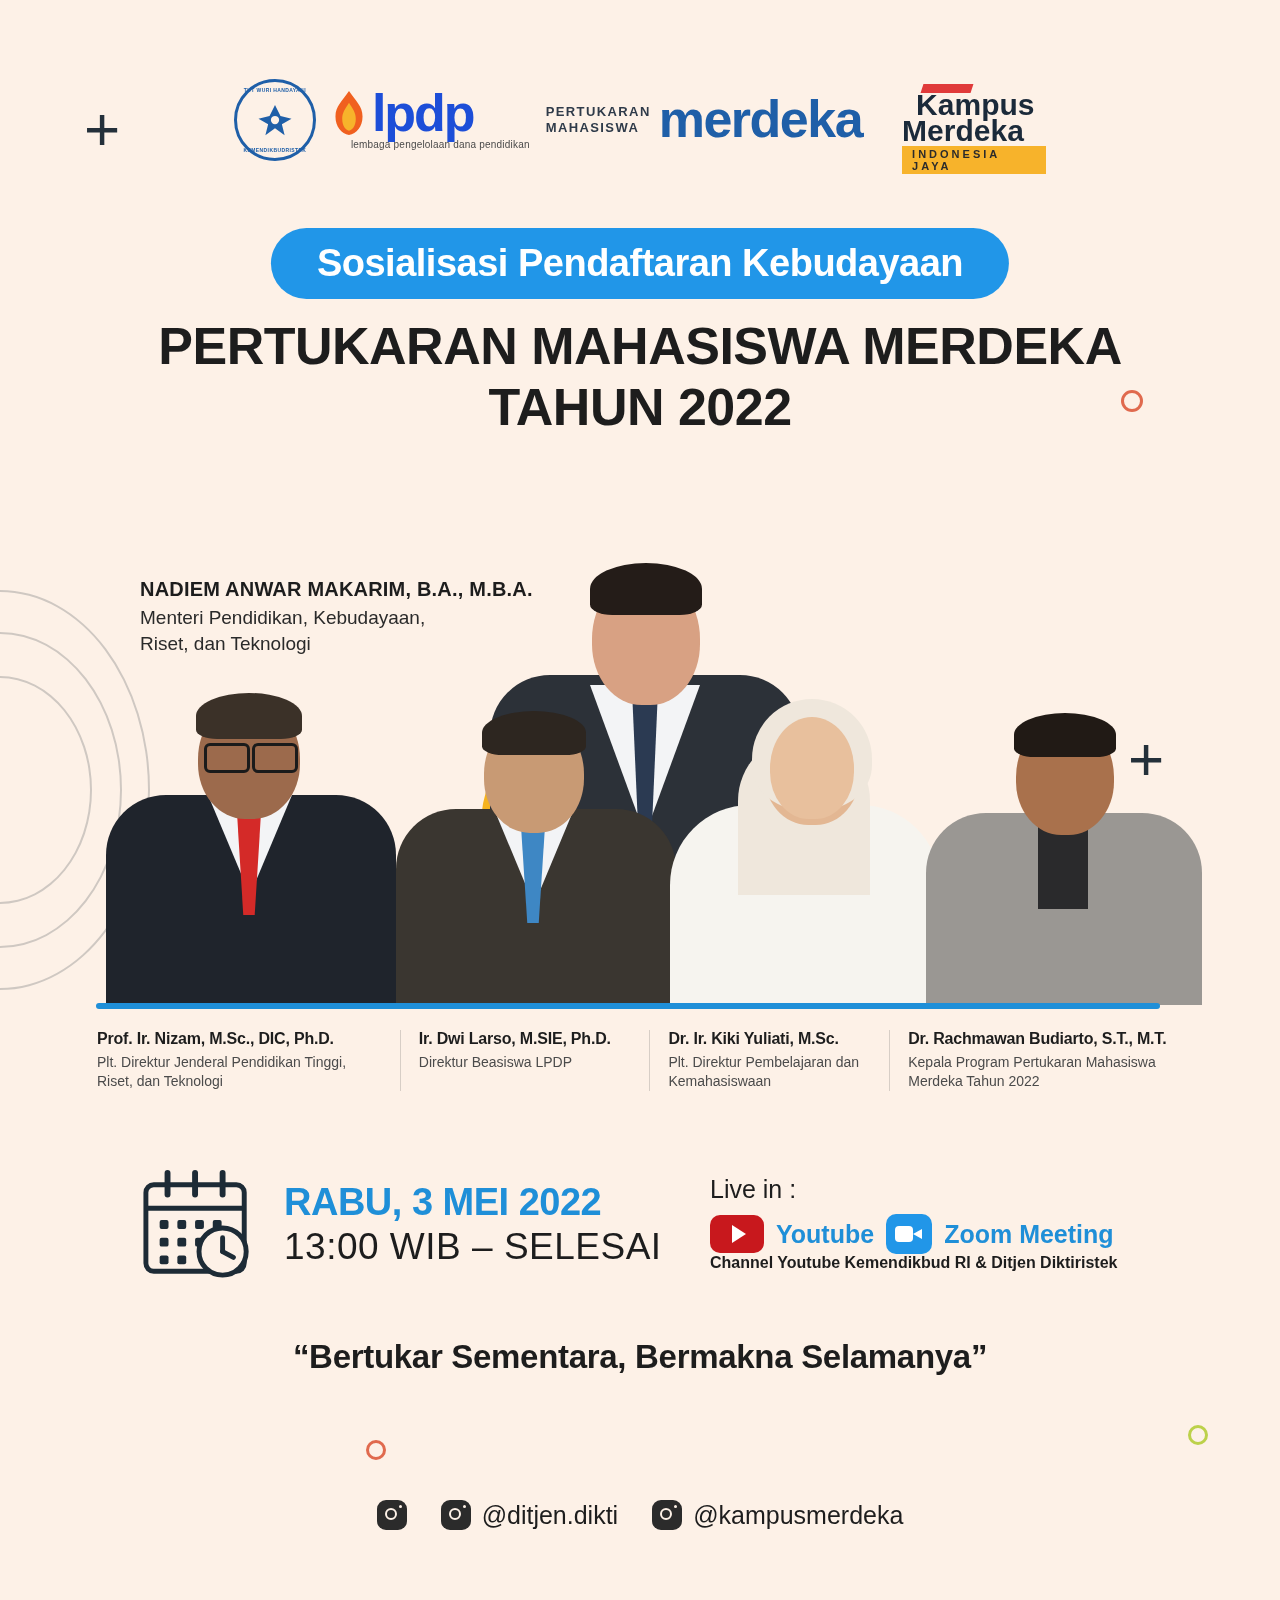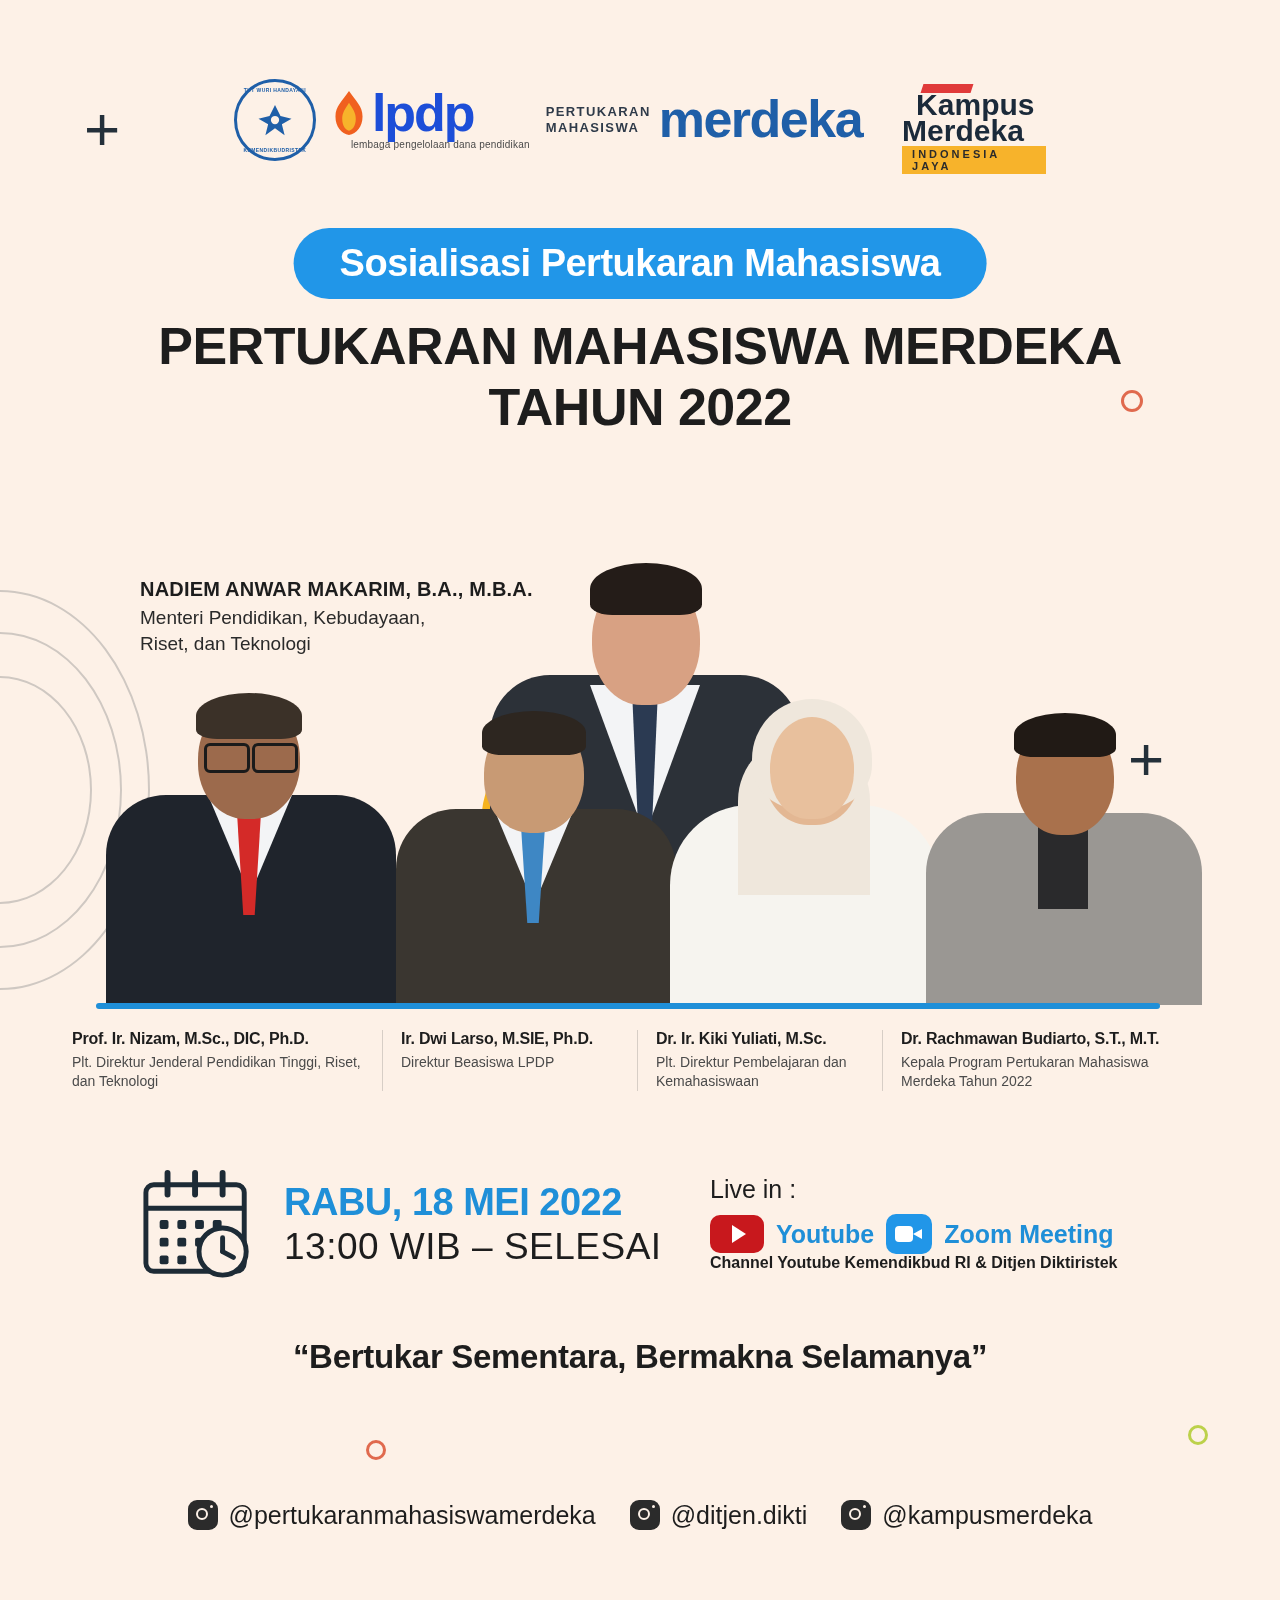--- a/index.html
+++ b/index.html
@@ -266,21 +266,21 @@
     top: 1030px;
     width: 1140px;
     display: flex;
   }
   .caption {
     padding-right: 18px;
     padding-left: 18px;
     box-sizing: border-box;
     border-left: 1px solid #d7cec6;
   }
-  .caption:first-child { border-left: none; padding-left: 0; }
+  .caption:first-child { border-left: none; padding-left: 0; margin-left: 25px; }
   .caption .c-name {
     font-size: 16px;
     font-weight: bold;
     color: #1d1d1d;
     letter-spacing: -.2px;
     white-space: nowrap;
   }
   .caption .c-role {
     font-size: 14px;
     color: #4b4b4b;
@@ -480,21 +480,21 @@
     </div>
 
     <div class="logo-km">
       <div class="red-bar"></div>
       <div class="k1">Kampus</div>
       <div class="k2">Merdeka</div>
       <div class="banner">INDONESIA JAYA</div>
     </div>
   </div>
 
-  <div class="pill">Sosialisasi Pertukaran Mahasiswa</div>
+  <div class="pill">Sosialisasi Pendaftaran Kebudayaan</div>
   <div class="headline">
     <div>PERTUKARAN MAHASISWA MERDEKA</div>
     <div>TAHUN 2022</div>
   </div>
 
   <div class="stage">
     <div class="yellow-arc"></div>
 
     <div class="person p-nadiem">
       <div class="ph-body" style="left:10px; bottom:0; width:310px; height:330px; background:#2c3138;"></div>
@@ -583,21 +583,21 @@
         <rect x="38" y="70" width="9" height="9" rx="2"></rect>
         <rect x="56" y="70" width="9" height="9" rx="2"></rect>
         <rect x="20" y="88" width="9" height="9" rx="2"></rect>
         <rect x="38" y="88" width="9" height="9" rx="2"></rect>
       </g>
       <circle cx="84" cy="84" r="24" fill="#fdf1e7" stroke="#1d2b36" stroke-width="5"></circle>
       <line x1="84" y1="84" x2="84" y2="70" stroke="#1d2b36" stroke-width="5" stroke-linecap="round"></line>
       <line x1="84" y1="84" x2="95" y2="90" stroke="#1d2b36" stroke-width="5" stroke-linecap="round"></line>
     </svg>
     <div class="date-text">
-      <div class="d-day">RABU, 18 MEI 2022</div>
+      <div class="d-day">RABU, 3 MEI 2022</div>
       <div class="d-time">13:00 WIB – SELESAI</div>
     </div>
   </div>
 
   <div class="live-block">
     <div class="live-label">Live in :</div>
     <div class="live-row">
       <div class="yt-badge">
           <div class="tri"></div>
         </div>
@@ -608,21 +608,20 @@
       <div class="live-name">Zoom Meeting</div>
     </div>
     <div class="channel-note">Channel Youtube Kemendikbud RI &amp; Ditjen Diktiristek</div>
   </div>
 
   <div class="tagline">“Bertukar Sementara, Bermakna Selamanya”</div>
 
   <div class="footer">
     <div class="handle">
       <span class="ig-icon"></span>
-      <span>@pertukaranmahasiswamerdeka</span>
     </div>
     <div class="handle">
       <span class="ig-icon"></span>
       <span>@ditjen.dikti</span>
     </div>
     <div class="handle">
       <span class="ig-icon"></span>
       <span>@kampusmerdeka</span>
     </div>
   </div>

